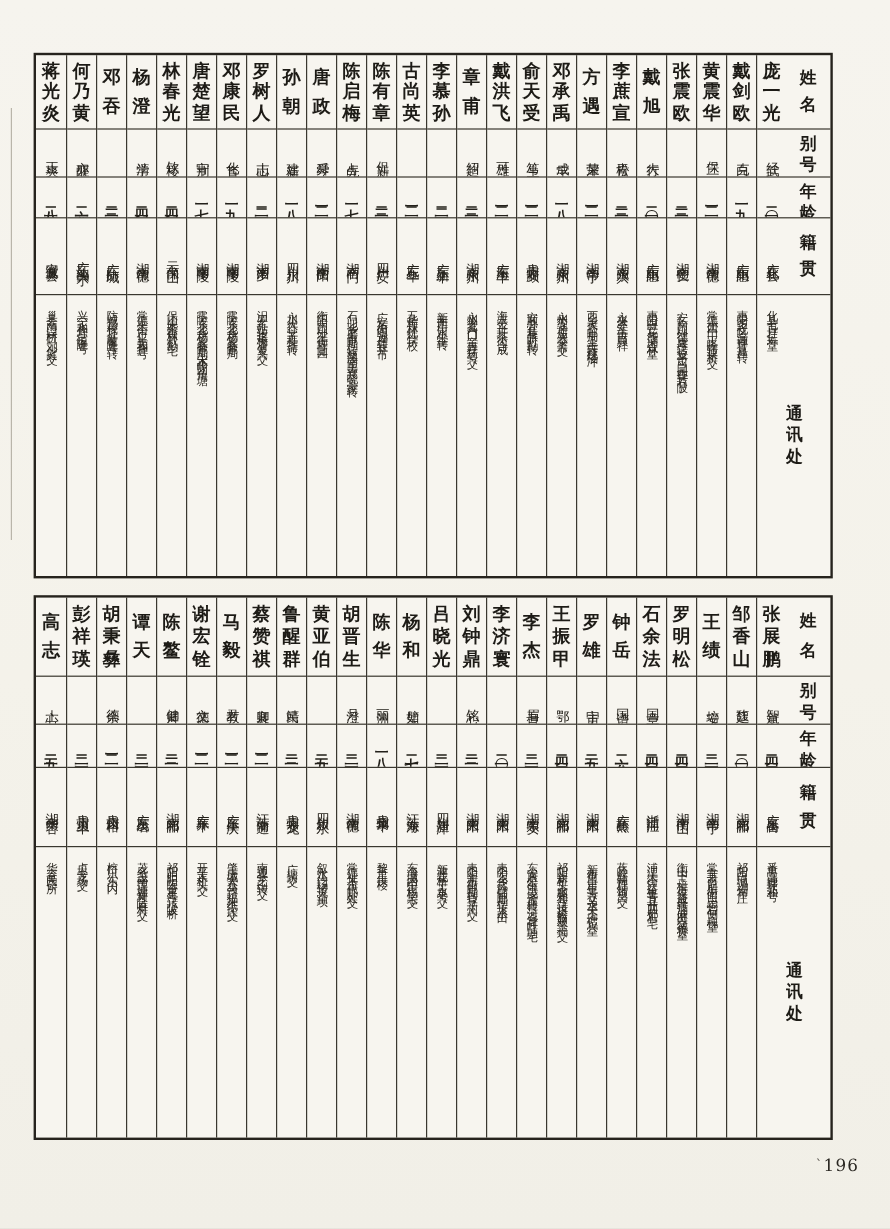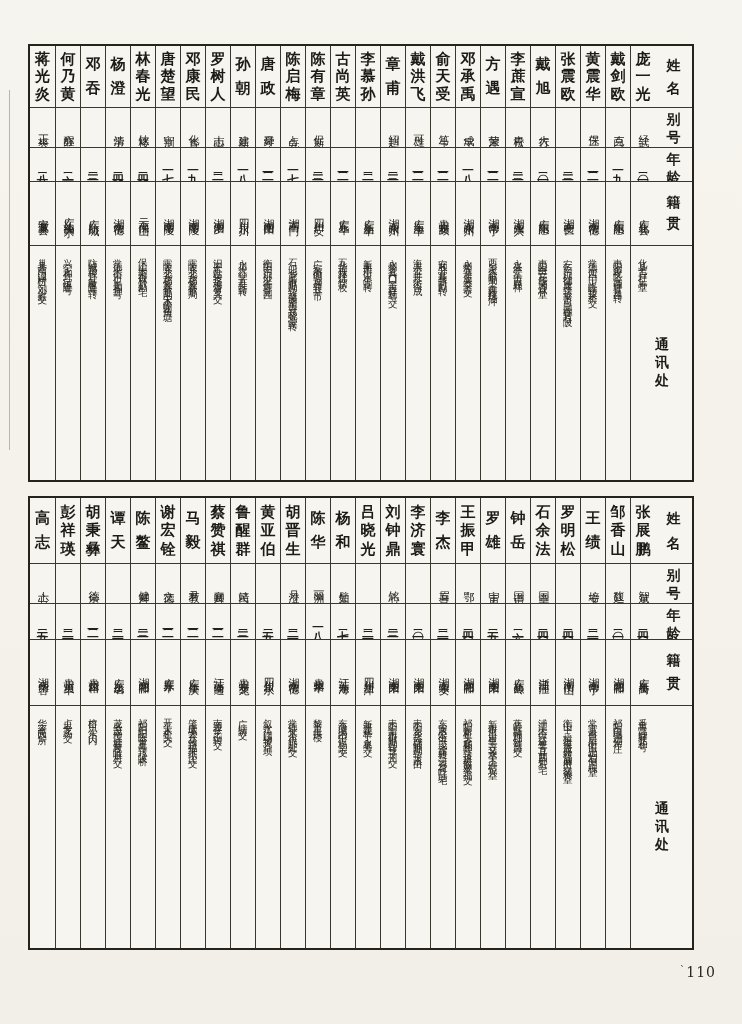--- a/index.html
+++ b/index.html
@@ -1107,16 +1107,16 @@
     <div class="cell origin-cell">
           <span class="vtext">湖南华容</span>
         </div>
     <div class="cell addr-cell">
           <div class="addr">华容高氏公所</div>
         </div>
   </div>
     </div>
 
   <div class="page-number">
-    <span class="mark">`</span><span>110</span>
+    <span class="mark">`</span><span>196</span>
   </div>
 
 </div>
 
 </body></html>

